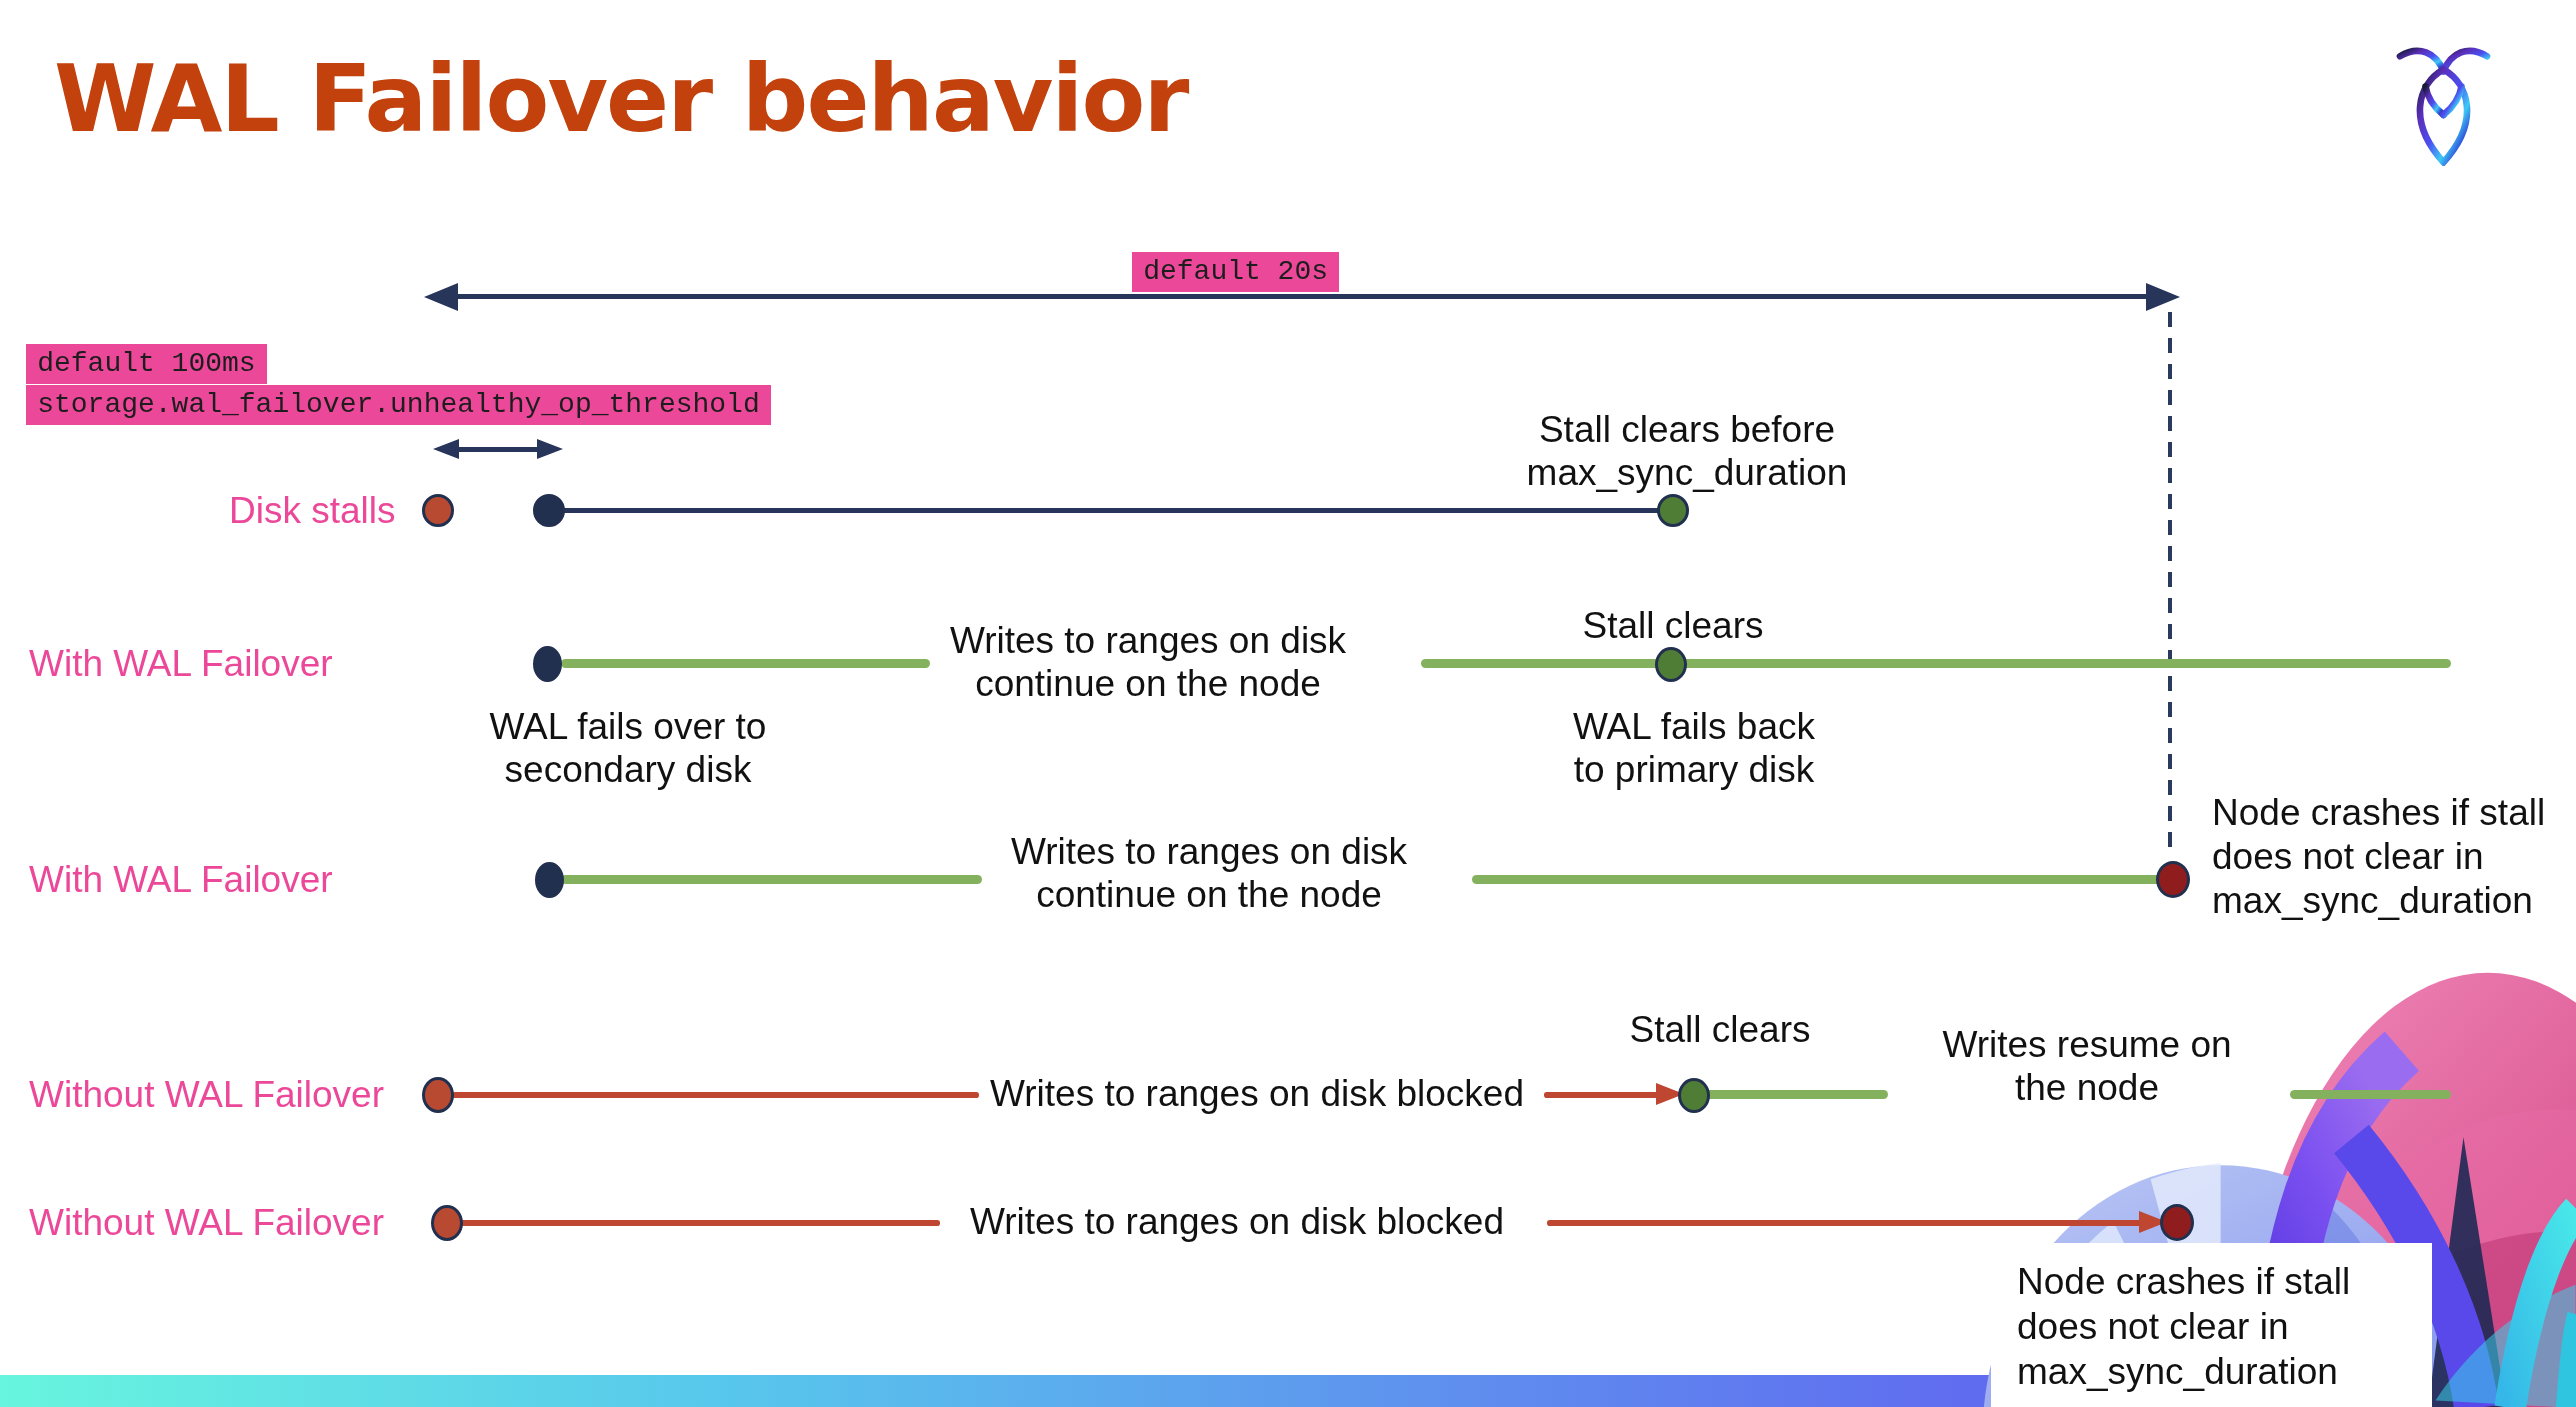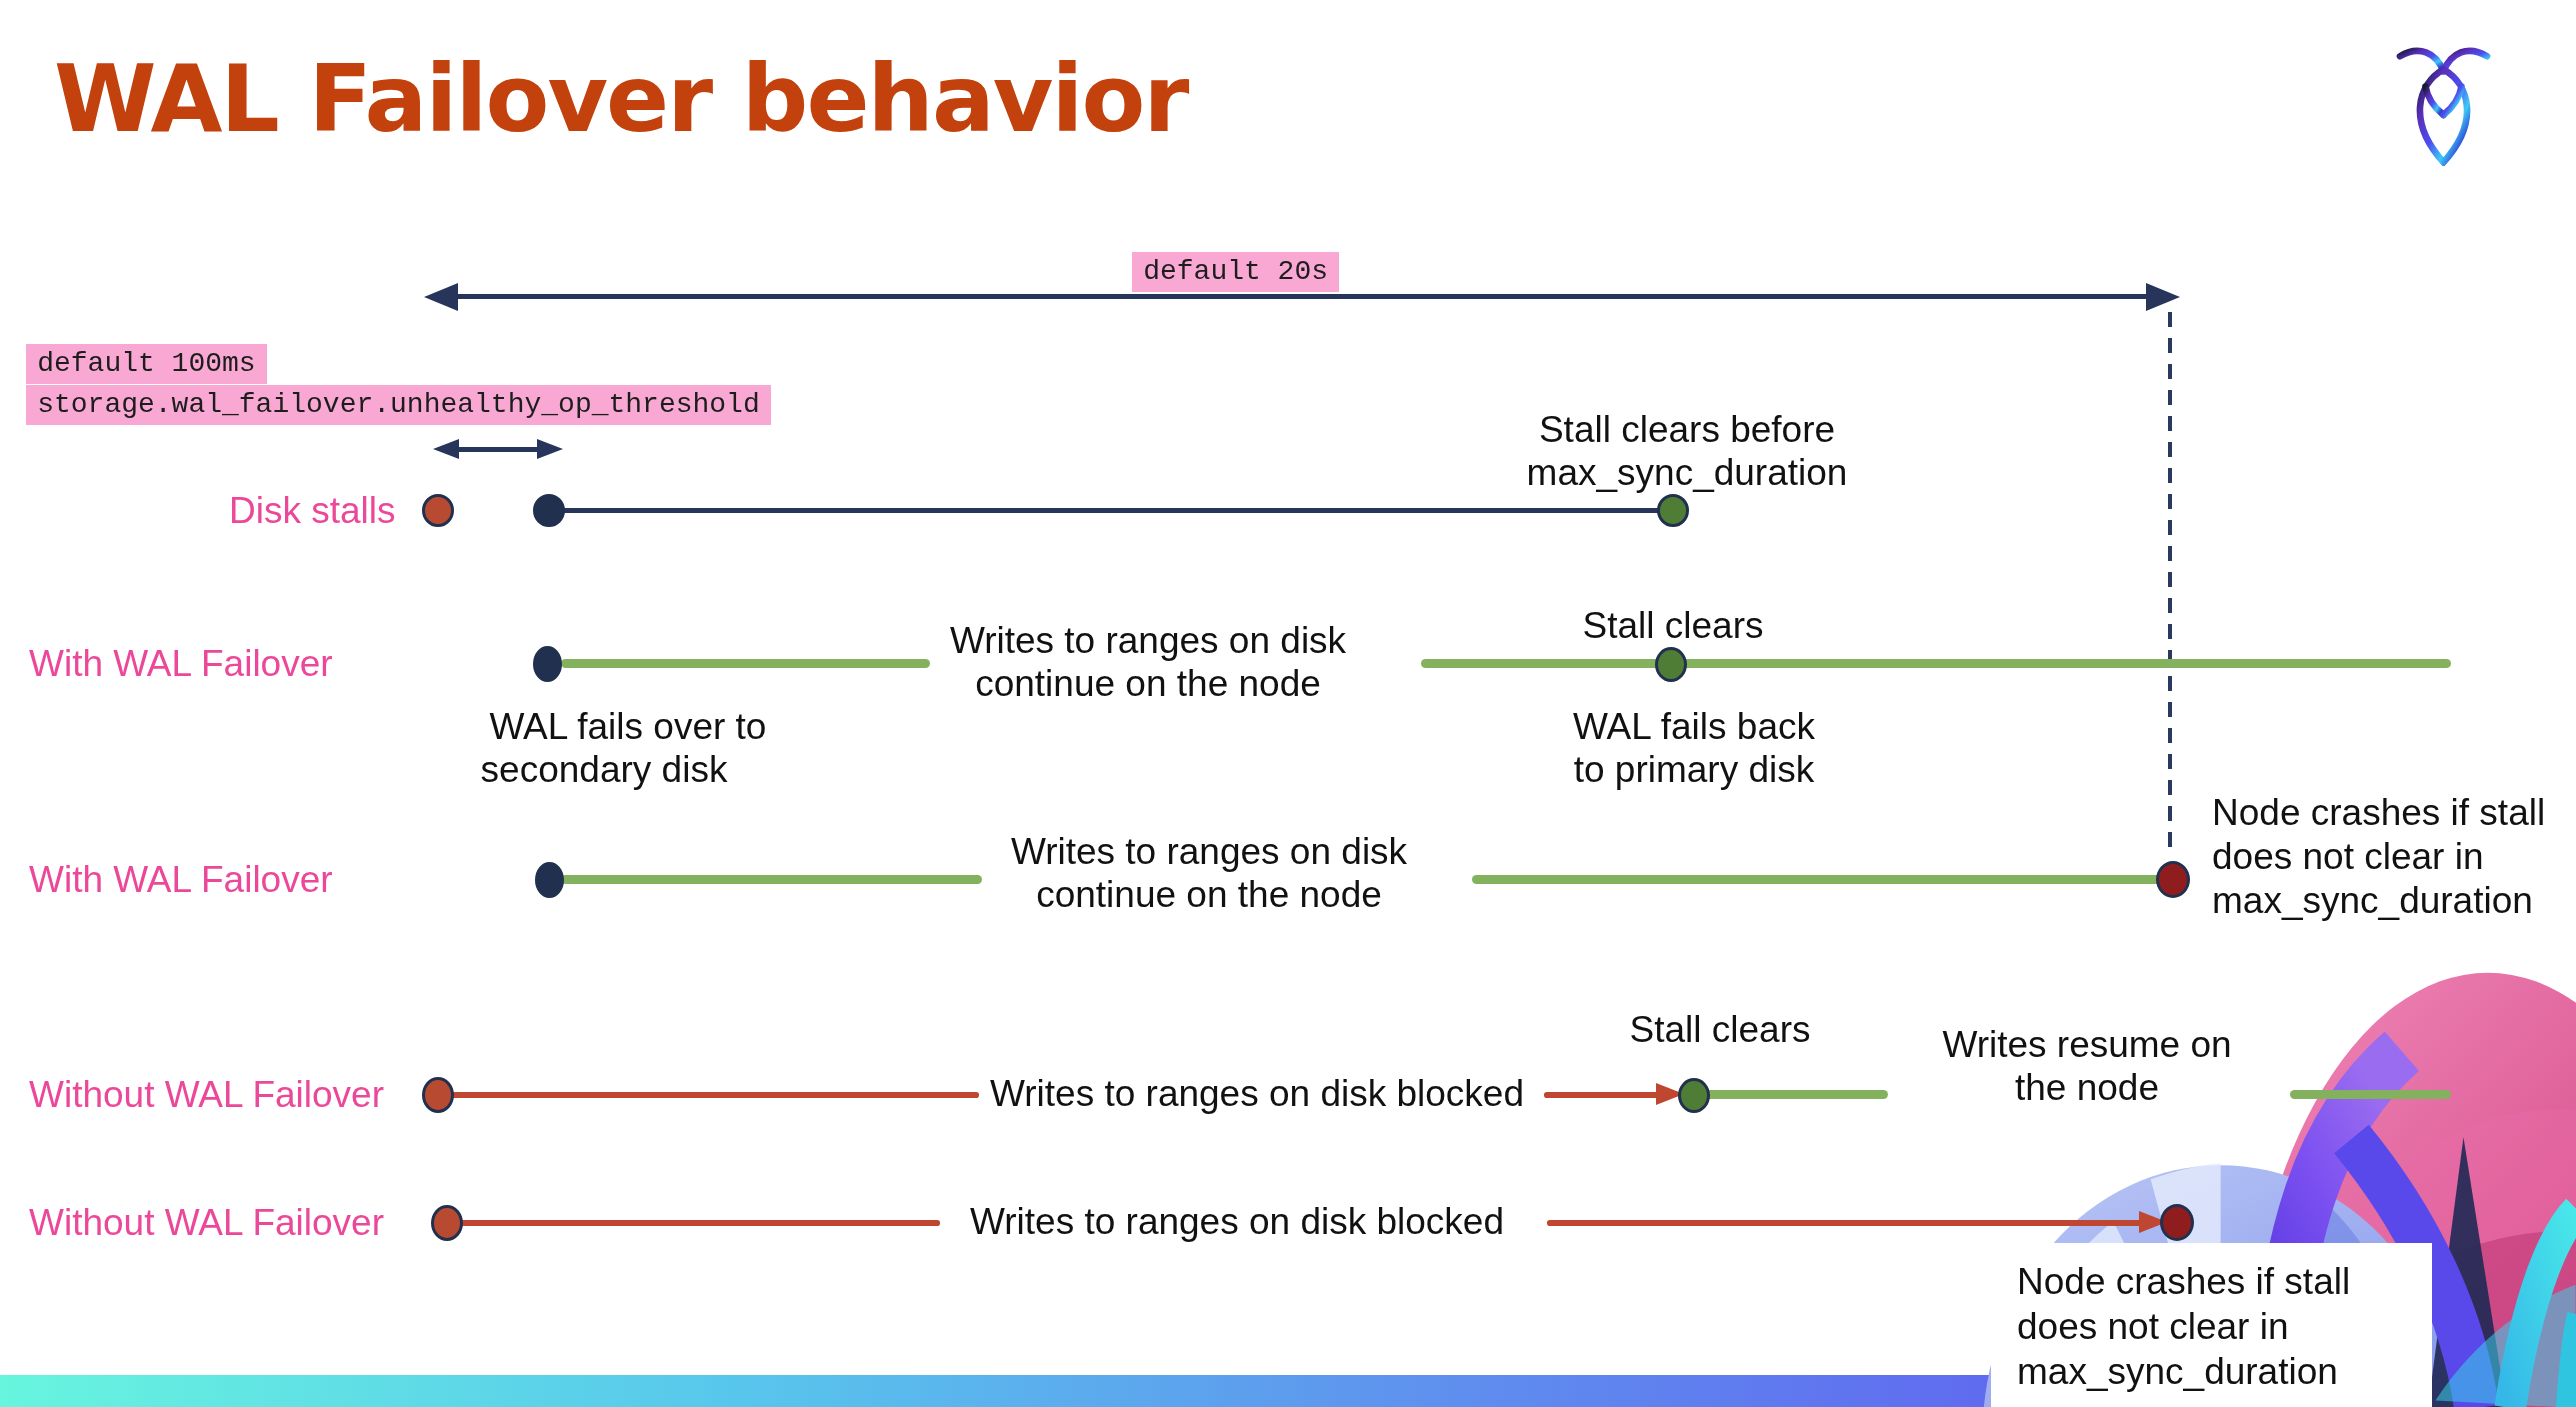--- a/index.html
+++ b/index.html
@@ -1,21 +1,21 @@
 <!DOCTYPE html>
 <html style="font-size:15px"><head>
 <meta charset="utf-8">
 <style>
   html,body{margin:0;padding:0;background:#fff;}
   #stage{position:relative;width:2576px;height:1408px;background:#ffffff;overflow:hidden;
          font-family:"Liberation Sans",sans-serif;color:#161616;}
   .abs{position:absolute;}
   
   .title{font-family:"DejaVu Sans",sans-serif;font-weight:800;font-size:93px;letter-spacing:-1.9px;color:#c2410c;z-index:9;}
-  .mono{font-family:"Liberation Mono",monospace;font-size:28px;color:#1d1d1d;background:#f9a8d4;
+  .mono{font-family:"Liberation Mono",monospace;font-size:28px;color:#1d1d1d;background:#ec4899;
         padding:4.7px 11.2px;white-space:pre;z-index:5;line-height:1.1;}
   .ann{font-size:37px;line-height:43px;white-space:nowrap;z-index:8;color:#111;}
   .ann-c{transform:translateX(-50%);text-align:center;}
   .rowlabel{font-size:37px;white-space:nowrap;z-index:8;color:#ec4899;}
   
   .hline{position:absolute;z-index:7;border-radius:2.8px;}
   .navyline{background:#27355a;height:4.7px;}
   .greenline{background:#84b15d;height:9.3px;border-radius:4.7px;}
   .redline{background:#bf4630;height:5.6px;border-radius:2.8px;}
   .tri{position:absolute;width:0;height:0;z-index:7;}
@@ -86,21 +86,21 @@
 
   <div class="abs rowlabel" style="left:29px;top:643px;">With WAL Failover</div>
   <div class="dot dot-navy" style="left:533px;top:646px;width:29px;height:36px;"></div>
   <div class="hline greenline" style="left:561px;top:659px;width:369px;"></div>
   <div class="abs ann ann-c" style="left:1148px;top:619px;">Writes to ranges on disk</div>
   <div class="abs ann ann-c" style="left:1148px;top:662px;">continue on the node</div>
   <div class="hline greenline" style="left:1421px;top:659px;width:1030px;"></div>
   <div class="dot dot-green" style="left:1655px;top:647px;width:32px;height:35px;"></div>
   <div class="abs ann ann-c" style="left:1673px;top:604px;">Stall clears</div>
   <div class="abs ann ann-c" style="left:628px;top:705px;">WAL fails over to</div>
-  <div class="abs ann ann-c" style="left:604px;top:748px;">secondary disk</div>
+  <div class="abs ann ann-c" style="left:628px;top:748px;">secondary disk</div>
   <div class="abs ann ann-c" style="left:1694px;top:705px;">WAL fails  back</div>
   <div class="abs ann ann-c" style="left:1694px;top:748px;">to primary disk</div>
 
   <div class="abs rowlabel" style="left:29px;top:859px;">With WAL Failover</div>
   <div class="dot dot-navy" style="left:535px;top:862px;width:29px;height:36px;"></div>
   <div class="hline greenline" style="left:561px;top:875px;width:421px;"></div>
   <div class="abs ann ann-c" style="left:1209px;top:830px;">Writes to ranges on disk</div>
   <div class="abs ann ann-c" style="left:1209px;top:873px;">continue on the node</div>
   <div class="hline greenline" style="left:1472px;top:875px;width:689px;"></div>
   <div class="dot dot-maroon" style="left:2156px;top:861px;width:34px;height:37px;"></div>

